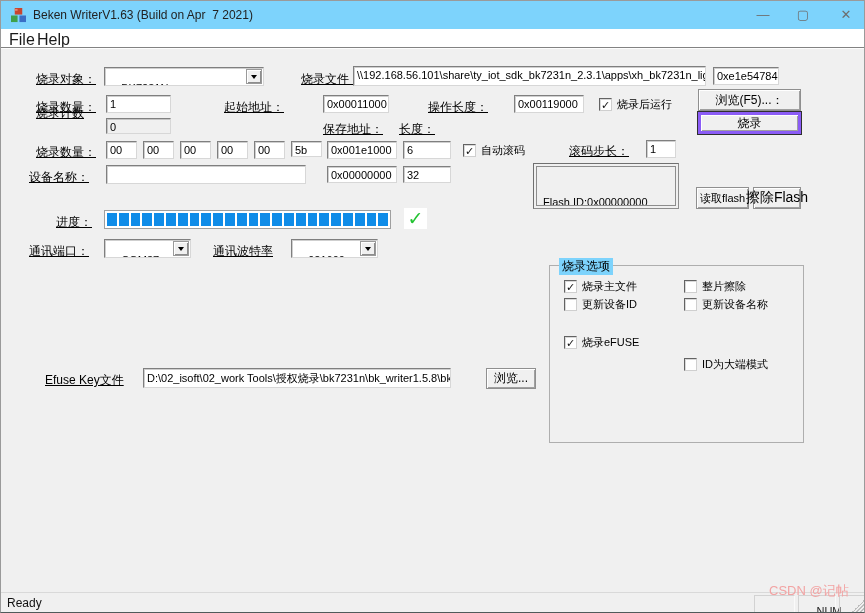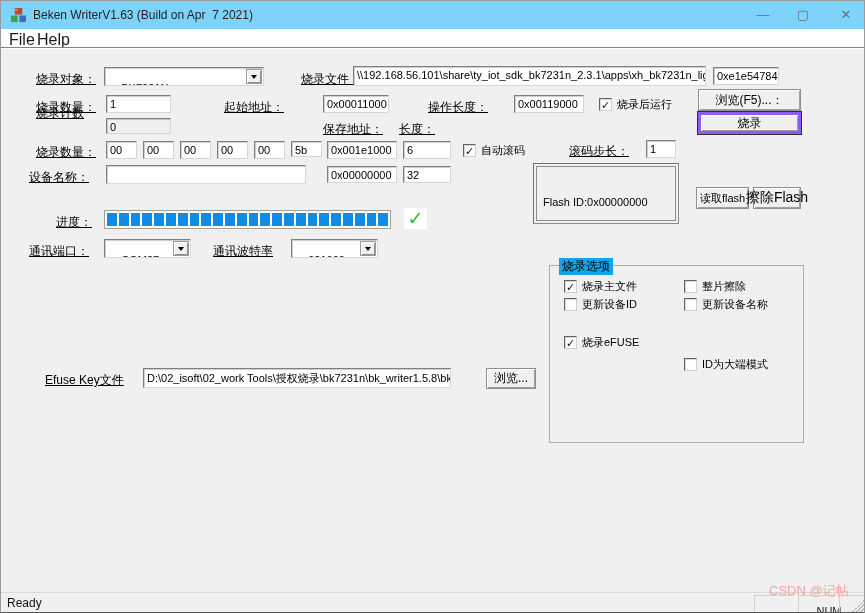--- a/index.html
+++ b/index.html
@@ -37,21 +37,21 @@
   .combo{position:absolute;background:#fff;border:1px solid #7f7f7f;border-bottom-color:#d7d7d7;border-right-color:#d7d7d7;box-shadow:inset 1px 1px 0 rgba(64,64,64,.25);font-size:11px;padding:2px 20px 0 4px;overflow:hidden;white-space:pre;}
   .combo .arrowbtn{position:absolute;right:1px;top:1px;bottom:1px;width:16px;background:#f0f0f0;border:1px solid #9a9a9a;box-shadow:inset 1px 1px 0 #fff,inset -1px -1px 0 #8d8d8d;display:flex;align-items:center;justify-content:center;}
   .combo .arrowbtn i{width:0;height:0;border-left:3.5px solid transparent;border-right:3.5px solid transparent;border-top:4px solid #000;}
   .cb{position:absolute;display:flex;align-items:center;gap:5px;}
   .cbbox{width:13px;height:13px;background:#fff;border:1px solid #636363;border-bottom-color:#cfcfcf;border-right-color:#cfcfcf;box-shadow:inset 1px 1px 0 rgba(64,64,64,.2);font-weight:bold;font-size:11px;line-height:12px;text-align:center;color:#101010;}
   .cblabel{font-size:11px;color:#000;white-space:pre;}
   .progress{position:absolute;background:#fff;border:1px solid #9f9f9f;display:flex;gap:2px;padding:2px;}
   .pseg{flex:1 0 auto;background:var(--progress-blue,#0f8ce8);}
   .checkarea{position:absolute;width:23px;height:21px;background:#fff;display:flex;align-items:center;justify-content:center;font-weight:bold;font-size:19px;color:var(--check-green,#22c331);}
   .groupbox{position:absolute;border:1px solid #aeaeae;}
-  .grouptitle{position:absolute;top:-8px;left:9px;background:#0ea5e9;padding:0 3px;font-size:12px;white-space:pre;}
+  .grouptitle{position:absolute;top:-8px;left:9px;background:#7dd3fc;padding:0 3px;font-size:12px;white-space:pre;}
   .flashbox{position:absolute;background:#f0f0f0;border:1px solid #8d8d8d;border-top-color:#707070;border-left-color:#707070;}
   .flashinner{position:absolute;left:2px;top:2px;right:2px;bottom:2px;border:1px solid #8d8d8d;padding:3px 6px;font-size:11px;line-height:13px;color:#000;white-space:pre;overflow:hidden;}
   
   .statusbar{position:absolute;left:0;top:591px;width:865px;height:21px;background:#f0f0f0;border-top:1px solid #d9d9d9;font-size:12px;color:#111;}
   .status-ready{position:absolute;left:6px;top:3px;}
   .status-pane{position:absolute;top:2px;height:32px;border:1px solid #d2d2d2;border-bottom-color:#fafafa;border-right-color:#fafafa;font-size:11px;color:#222;display:flex;align-items:center;justify-content:center;padding-left:24px;}
   .grip{position:absolute;right:1px;bottom:1px;width:13px;height:13px;background:
     linear-gradient(135deg,transparent 0 50%,#bdbdbd 50% 57%,transparent 57% 64%,#bdbdbd 64% 71%,transparent 71% 78%,#bdbdbd 78% 85%,transparent 85%);}
   .watermark{position:absolute;left:768px;top:581px;font-size:13px;color:var(--wm-pink,#f2a3a3);white-space:pre;z-index:9;}
 </style>
@@ -127,21 +127,21 @@
     <span class="cblabel">自动滚码</span>
   </div>
   <span class="lbl" style="left:568px;top:142px">滚码步长：</span>
   <div class="edit" style="left:645px;top:139px;width:30px;height:18px">1</div>
 
   <span class="lbl" style="left:28px;top:168px">设备名称：</span>
   <div class="edit" style="left:105px;top:164px;width:200px;height:19px"></div>
   <div class="edit" style="left:326px;top:165px;width:70px;height:17px">0x00000000</div>
   <div class="edit" style="left:402px;top:165px;width:48px;height:17px">32</div>
 
-  <div class="flashbox" style="left:532px;top:162px;width:146px;height:61px">
+  <div class="flashbox" style="left:532px;top:162px;width:146px;height:46px">
     <div class="flashinner">
       <div>Flash ID:0x00000000</div>
       
       
       
     </div>
   </div>
   <div class="btn" style="left:695px;top:186px;width:53px;height:22px;font-size:11px">读取flash</div>
   <div class="btn" style="left:752px;top:186px;width:48px;height:22px;font-size:14px">擦除Flash</div>
 

